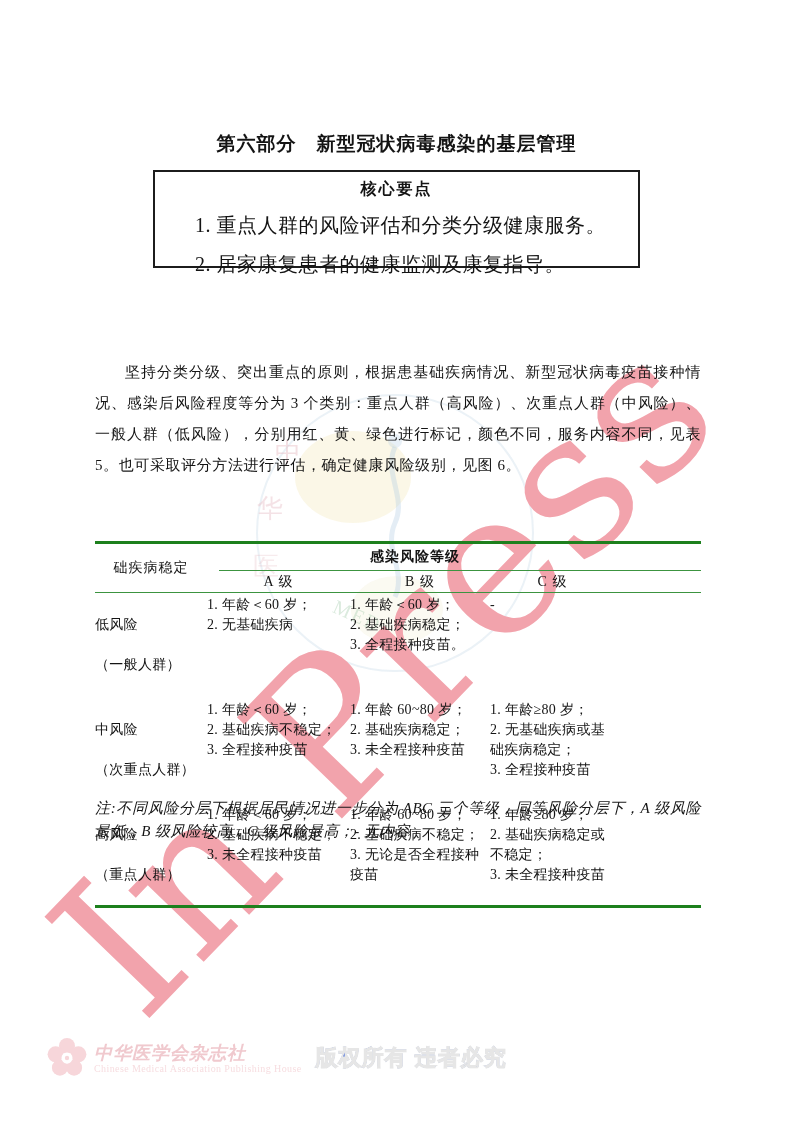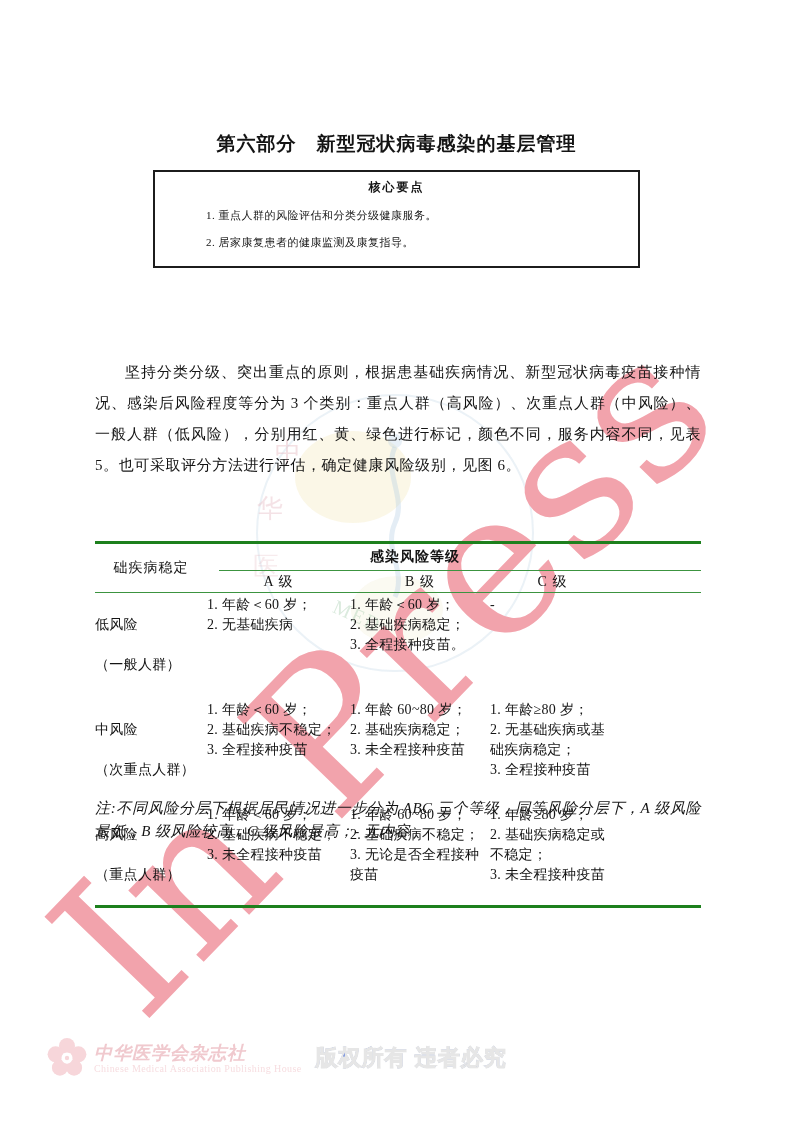--- a/index.html
+++ b/index.html
@@ -22,23 +22,23 @@
   .doc{position:absolute;inset:0;z-index:2;padding-left:27px;}
   .page-title{
     position:absolute;left:0;top:131px;width:100%;text-align:center;
     font-size:19px;font-weight:bold;letter-spacing:1px;
   }
   .core-box{
     position:absolute;left:153px;top:170px;width:483px;height:94px;
     border:2px solid #1c1c1c;background:transparent;
   }
   .core-box .box-title{
-    text-align:center;font-weight:bold;font-size:12px;letter-spacing:2px;margin-top:7px;
-  }
-  .core-box .box-item{font-size:11px;margin:12px 0 0 51px;letter-spacing:.5px;}
+    text-align:center;font-weight:bold;font-size:16px;letter-spacing:2px;margin-top:7px;
+  }
+  .core-box .box-item{font-size:20px;margin:12px 0 0 40px;letter-spacing:.5px;}
   .section-heading{
     position:absolute;left:124px;top:331px;font-size:15.5px;font-weight:bold;letter-spacing:.5px;
   }
   sup.ref{font-size:9px;font-weight:bold;position:relative;top:-6px;letter-spacing:0;}
   .paragraph{
     position:absolute;left:95px;top:357px;width:606px;
     font-size:15px;line-height:31px;text-align:justify;text-indent:2em;letter-spacing:.6px;
   }
   .table-caption{
     position:absolute;left:0;top:517px;width:100%;text-align:center;

